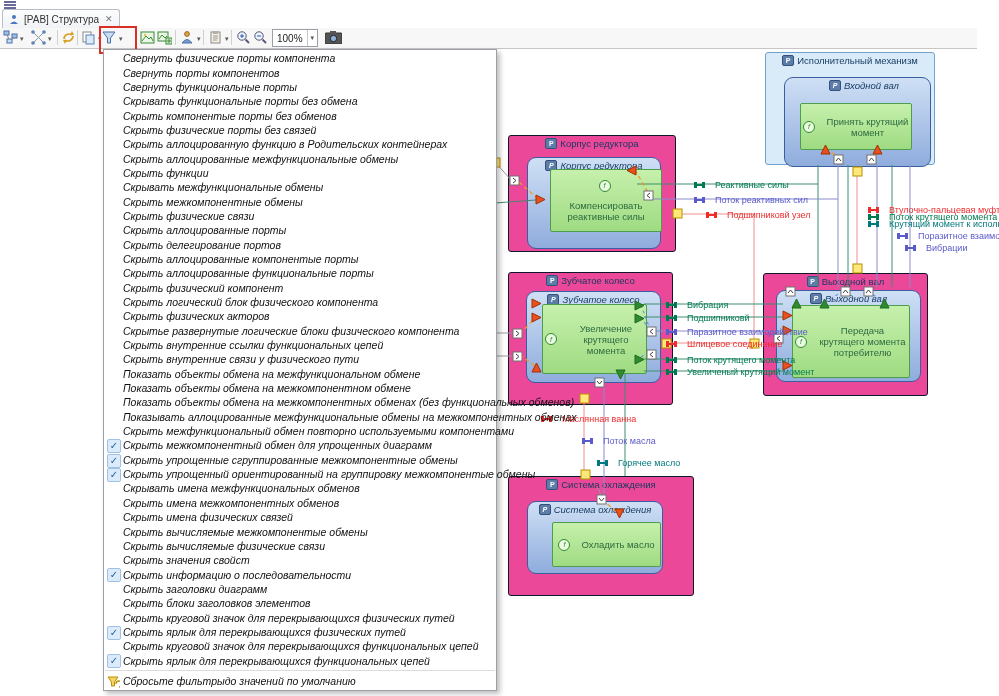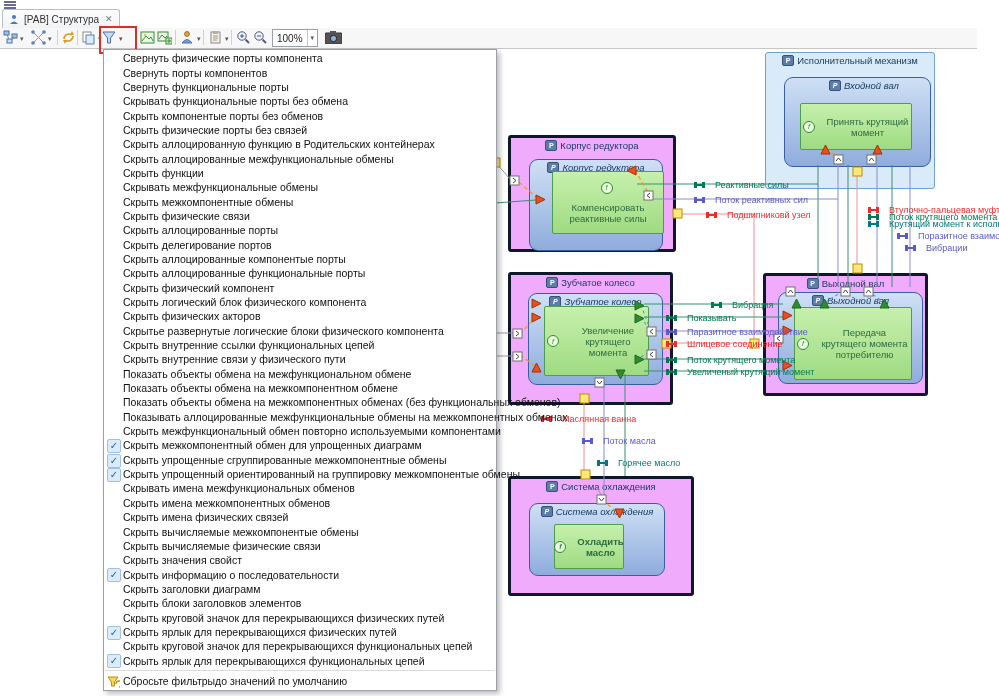--- a/index.html
+++ b/index.html
@@ -20,31 +20,31 @@
   .tsep{position:absolute;top:2px;width:1px;height:15px;background:#d0d0d0;}
   .zoombox{position:absolute;top:1px;height:16px;background:#fff;border:1px solid #9aa0a6;
            display:flex;align-items:center;font-size:10px;color:#222;}
   .zoombox .val{padding:0 4px;flex:1;}
   .zoombox .arr{width:13px;height:100%;border-left:1px solid #c8c8c8;display:flex;align-items:center;justify-content:center;font-size:7px;color:#555;}
   .hlbox{position:absolute;border:2px solid #d93025;background:transparent;z-index:30;pointer-events:none;}
   
   .menu{position:absolute;left:103px;top:49px;width:392px;background:#fff;border:1px solid #9aa0a6;
         box-shadow:3px 3px 5px rgba(0,0,0,.25);z-index:40;padding:1px 0;}
   .mi{height:14.35px;display:flex;align-items:center;position:relative;padding-left:19px;
-      font-size:10.5px;color:#111;white-space:nowrap;cursor:default;}
+      font-size:10.5px;color:#111;white-space:nowrap;cursor:default;font-style:italic;}
   .mi .chk{position:absolute;left:3px;top:1px;width:12px;height:12px;border:1px solid #9ec1e5;
            background:#dcebf9;border-radius:2px;color:#1f62a5;font-size:10px;line-height:11px;
            text-align:center;font-weight:bold;}
   .msep{height:1px;background:#dcdcdc;margin:2px 1px;}
   .mi.reset{height:16px;font-size:10.5px;}
   .mi.reset .ricon{position:absolute;left:3px;top:2px;}
   
   .canvas{position:absolute;left:0;top:48px;width:999px;height:648px;}
   .cont{position:absolute;border-radius:3px;box-sizing:border-box;}
-  .cont.yellow{background:#f0abfc;border:3px solid #0f172a;}
+  .cont.yellow{background:#ec4899;border:1px solid #0f172a;}
   .cont.blue{background:#d9ebf9;border:1px solid #70a0cc;}
   .ctitle{width:100%;text-align:center;padding-top:2px;font-size:9.5px;color:#12385f;
           display:flex;justify-content:center;align-items:center;gap:3px;}
   .inner{position:absolute;border-radius:9px;border:1px solid #3a5fa0;
          background:linear-gradient(#cfe0f5,#8facdd);box-sizing:border-box;}
   .inner .ctitle{font-style:italic;}
   .fn{position:absolute;border:1px solid #4c9e4c;border-radius:2px;
       background:linear-gradient(#c6f0ac,#9fdb82);box-sizing:border-box;
       display:flex;align-items:center;justify-content:center;text-align:center;
       font-size:9.5px;color:#2d6a3f;padding:2px;gap:8px;}
@@ -277,21 +277,21 @@
       <polygon points="783,278 792,282.5 783,287" fill="#e85020" stroke="#a03000"></polygon>
       <polygon points="783,313 792,317.5 783,322" fill="#e85020" stroke="#a03000"></polygon>
       <rect x="774" y="286" width="9" height="9" fill="#ffffff" stroke="#707070"></rect>
       <polyline points="780,288 777,290.5 780,293" fill="none" stroke="#404040"></polyline>
       <rect x="853" y="216" width="9" height="9" fill="#ffe878" stroke="#b89000"></rect>
       <rect x="597" y="447" width="9" height="9" fill="#ffffff" stroke="#707070"></rect>
       <polyline points="599,450 601.5,453 604,450" fill="none" stroke="#404040"></polyline>
       <polygon points="615,461 624,461 619.5,470" fill="#e85020" stroke="#a03000"></polygon>
       <rect x="581" y="422" width="9" height="9" fill="#ffe878" stroke="#b89000"></rect>
     </svg>
-<div class="cont blue" style="left: 765px; top: 4px; width: 170px; height: 137px;">
+<div class="cont blue" style="left: 765px; top: 4px; width: 170px; height: 113px;">
       <div class="ctitle">
         <span class="picon">P</span>
         <span>Исполнительный механизм</span>
       </div>
       <div class="inner" style="left: 18px; top: 24px; width: 147px; height: 90px; padding-left: 13px;">
         <div class="ctitle">
           <span class="picon">P</span>
           <span>Входной вал</span>
         </div>
         <div class="fn" style="left: 15px; top: 25px; width: 112px; height: 47px;">
@@ -351,21 +351,21 @@
     <div class="cont yellow" style="left: 508px; top: 428px; width: 186px; height: 120px;">
       <div class="ctitle">
         <span class="picon">P</span>
         <span>Система охлаждения</span>
       </div>
       <div class="inner" style="left: 18px; top: 24px; width: 136px; height: 73px;">
         <div class="ctitle">
           <span class="picon">P</span>
           <span>Система охлаждения</span>
         </div>
-        <div class="fn" style="left: 24px; top: 20px; width: 70px; height: 45px; font-weight: bold;">
+        <div class="fn" style="left: 24px; top: 20px; width: 109px; height: 45px;">
           <span class="ficon">f</span>
           <span>Охладить масло</span>
         </div>
       </div>
     </div>
     <div class="xlabel" style="left: 694px; top: 132px; color: rgb(0, 122, 80);">
       <svg width="11" height="8">
         <rect x="0" y="1" width="3" height="6" fill="#007a50"></rect>
         <rect x="8" y="1" width="3" height="6" fill="#007a50"></rect>
         <rect x="3" y="3" width="5" height="2" fill="#007a50"></rect>
@@ -421,35 +421,35 @@
       <span>Поразитное взаимодействие</span>
     </div>
     <div class="xlabel" style="left: 905px; top: 195px; color: rgb(90, 90, 200);">
       <svg width="11" height="8">
         <rect x="0" y="1" width="3" height="6" fill="#5a5ac8"></rect>
         <rect x="8" y="1" width="3" height="6" fill="#5a5ac8"></rect>
         <rect x="3" y="3" width="5" height="2" fill="#5a5ac8"></rect>
       </svg>
       <span>Вибрации</span>
     </div>
-    <div class="xlabel" style="left: 666px; top: 252px; color: rgb(0, 122, 80); margin-left: 45px;">
+    <div class="xlabel" style="left: 666px; top: 252px; color: rgb(0, 122, 80);">
       <svg width="11" height="8">
         <rect x="0" y="1" width="3" height="6" fill="#007a50"></rect>
         <rect x="8" y="1" width="3" height="6" fill="#007a50"></rect>
         <rect x="3" y="3" width="5" height="2" fill="#007a50"></rect>
       </svg>
       <span>Вибрация</span>
     </div>
     <div class="xlabel" style="left: 666px; top: 265px; color: rgb(0, 122, 80);">
       <svg width="11" height="8">
         <rect x="0" y="1" width="3" height="6" fill="#007a50"></rect>
         <rect x="8" y="1" width="3" height="6" fill="#007a50"></rect>
         <rect x="3" y="3" width="5" height="2" fill="#007a50"></rect>
       </svg>
-      <span>Показывать</span>
+      <span>Подшипниковй</span>
     </div>
     <div class="xlabel" style="left: 666px; top: 279px; color: rgb(90, 90, 200);">
       <svg width="11" height="8">
         <rect x="0" y="1" width="3" height="6" fill="#5a5ac8"></rect>
         <rect x="8" y="1" width="3" height="6" fill="#5a5ac8"></rect>
         <rect x="3" y="3" width="5" height="2" fill="#5a5ac8"></rect>
       </svg>
       <span>Паразитное взаимодействие</span>
     </div>
     <div class="xlabel" style="left: 666px; top: 291px; color: rgb(238, 44, 44);">

